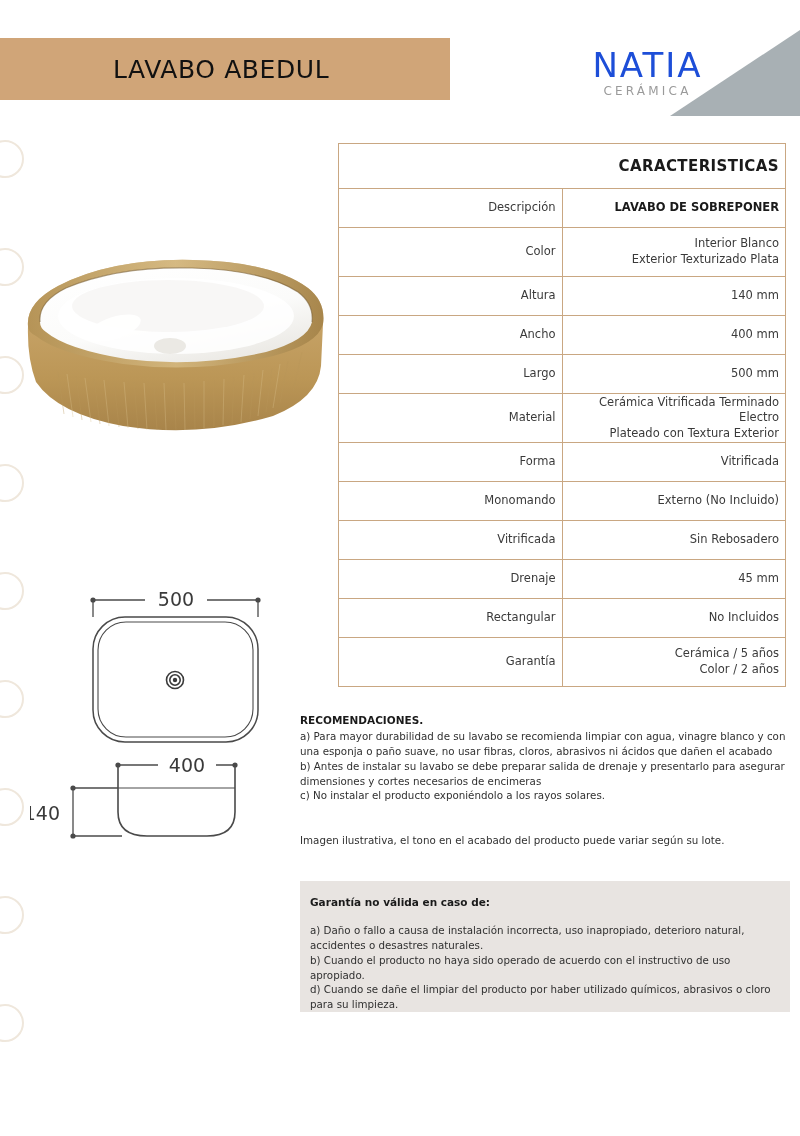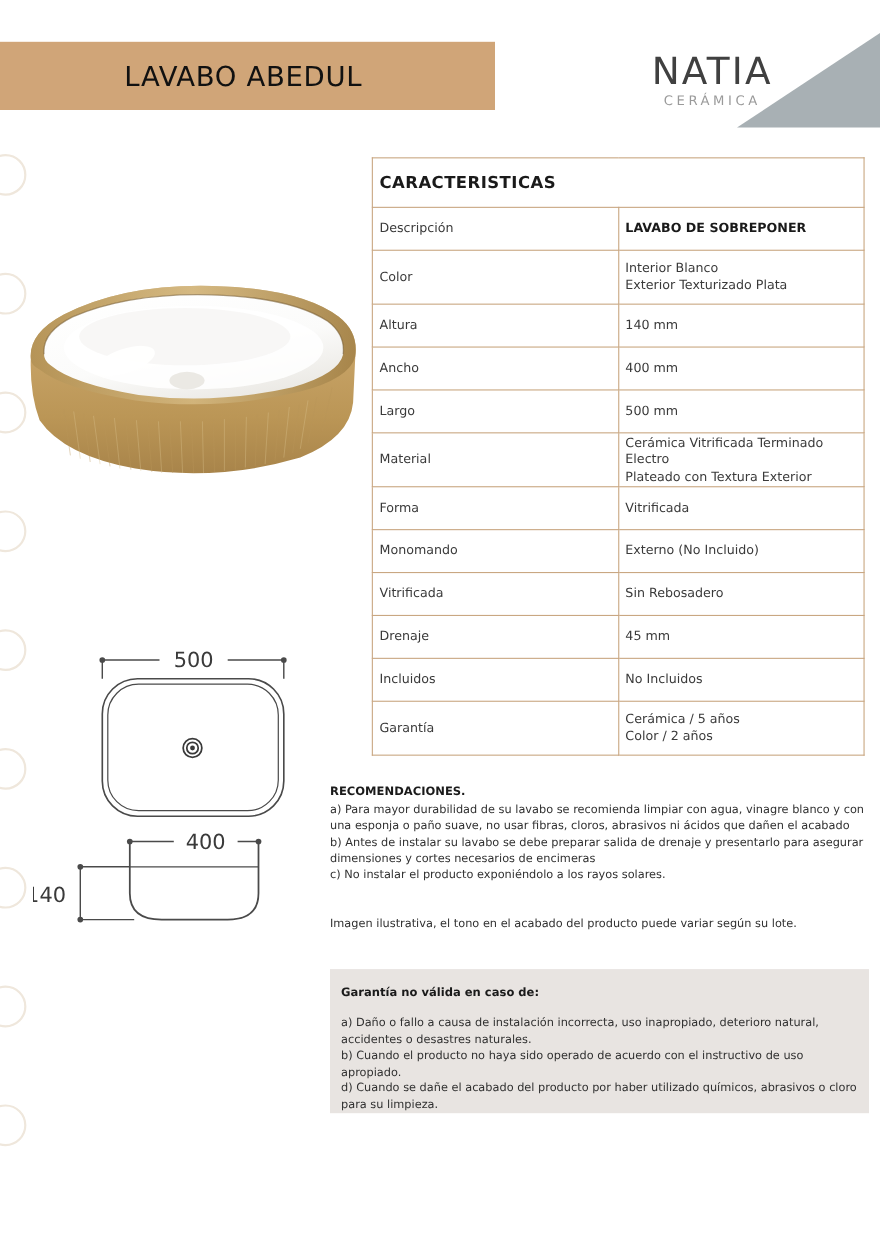--- a/index.html
+++ b/index.html
@@ -61,21 +61,21 @@
   .logo-wrap {
     position: absolute;
     left: 565px;
     top: 48px;
     text-align: center;
     width: 165px;
   }
   .logo-name {
     font-size: 34px;
     letter-spacing: 2px;
-    color: #404040;
+    color: #1d4ed8;
     font-family: "DejaVu Sans", sans-serif;
     font-weight: 400;
     line-height: 1;
   }
   .logo-sub {
     font-size: 12px;
     letter-spacing: 3.2px;
     color: #9a9a9a;
     font-family: "DejaVu Sans", sans-serif;
     margin-top: 3px;
@@ -113,21 +113,21 @@
     left: 338px;
     top: 143px;
     width: 448px;
     border-collapse: collapse;
     table-layout: fixed;
   }
   .spec-table td {
     border: 1.5px solid #c9a782;
     font-size: 11.5px;
     color: #3a3a3a;
-    text-align: left;
+    text-align: right;
     vertical-align: middle;
     padding: 0 6px;
     line-height: 1.35;
     font-family: "DejaVu Sans", sans-serif;
   }
   .spec-table td.label { width: 207px; }
   .spec-table td.value { width: 241px; }
   .spec-title-cell {
     font-size: 15px !important;
     font-weight: bold;
@@ -356,21 +356,21 @@
     </tr>
     <tr>
       <td class="label row-1line">Vitrificada</td>
       <td class="value row-1line">Sin Rebosadero</td>
     </tr>
     <tr>
       <td class="label row-1line">Drenaje</td>
       <td class="value row-1line">45 mm</td>
     </tr>
     <tr>
-      <td class="label row-1line">Incluidos</td>
+      <td class="label row-1line">Rectangular</td>
       <td class="value row-1line">No Incluidos</td>
     </tr>
     <tr>
       <td class="label row-2line">Garantía</td>
       <td class="value row-2line" style="white-space:pre-line;">Cerámica / 5 años
 Color / 2 años</td>
     </tr>
   </tbody>
 </table>
 
@@ -386,15 +386,15 @@
 <div class="block" id="note-block">
   <div class="note-space"></div>
   <div class="blk-body">Imagen ilustrativa, el tono en el acabado del producto puede variar según su lote.</div>
 </div>
 
 <div class="warranty-box">
   <div class="blk-heading">Garantía no válida en caso de:</div>
   <div class="blk-body">
     <p>a) Daño o fallo a causa de instalación incorrecta, uso inapropiado, deterioro natural, accidentes o desastres naturales.</p>
     <p>b) Cuando el producto no haya sido operado de acuerdo con el instructivo de uso apropiado.</p>
-    <p>d) Cuando se dañe el acabado del producto por haber utilizado químicos, abrasivos o cloro para su limpieza.</p>
+    <p>d) Cuando se dañe el limpiar del producto por haber utilizado químicos, abrasivos o cloro para su limpieza.</p>
   </div>
 </div>
 
 </body></html>

